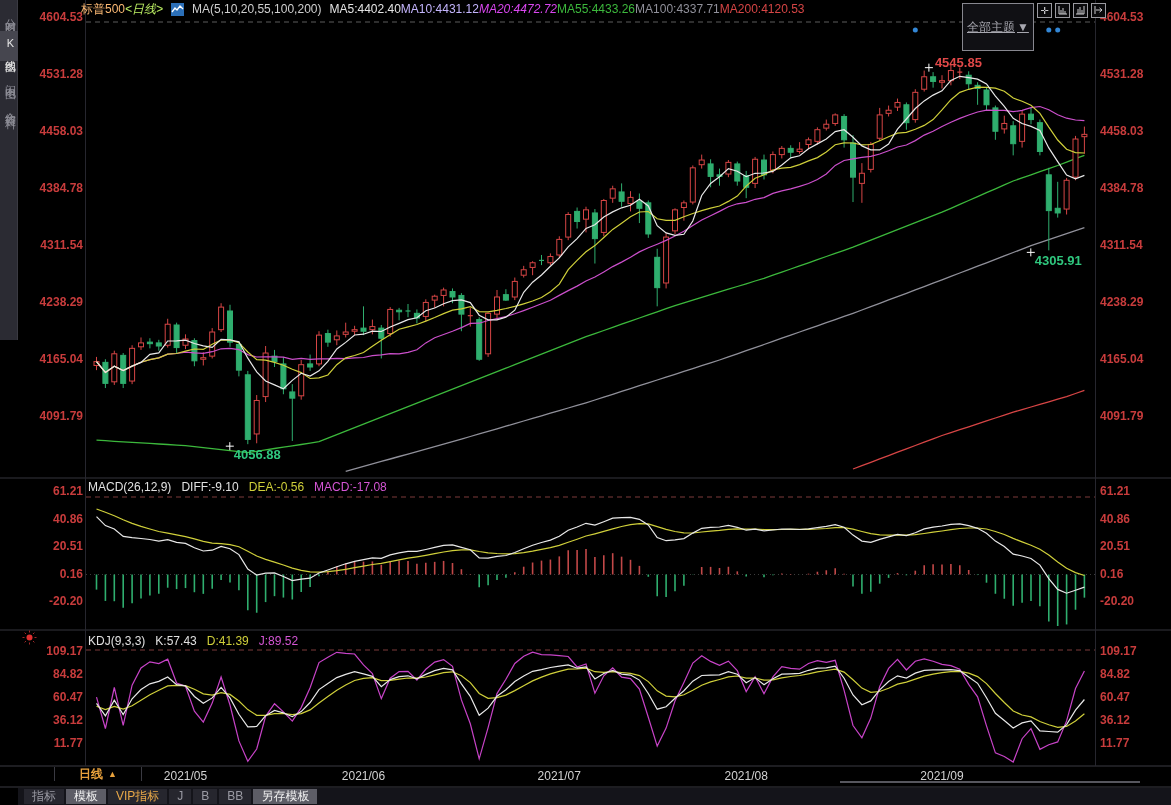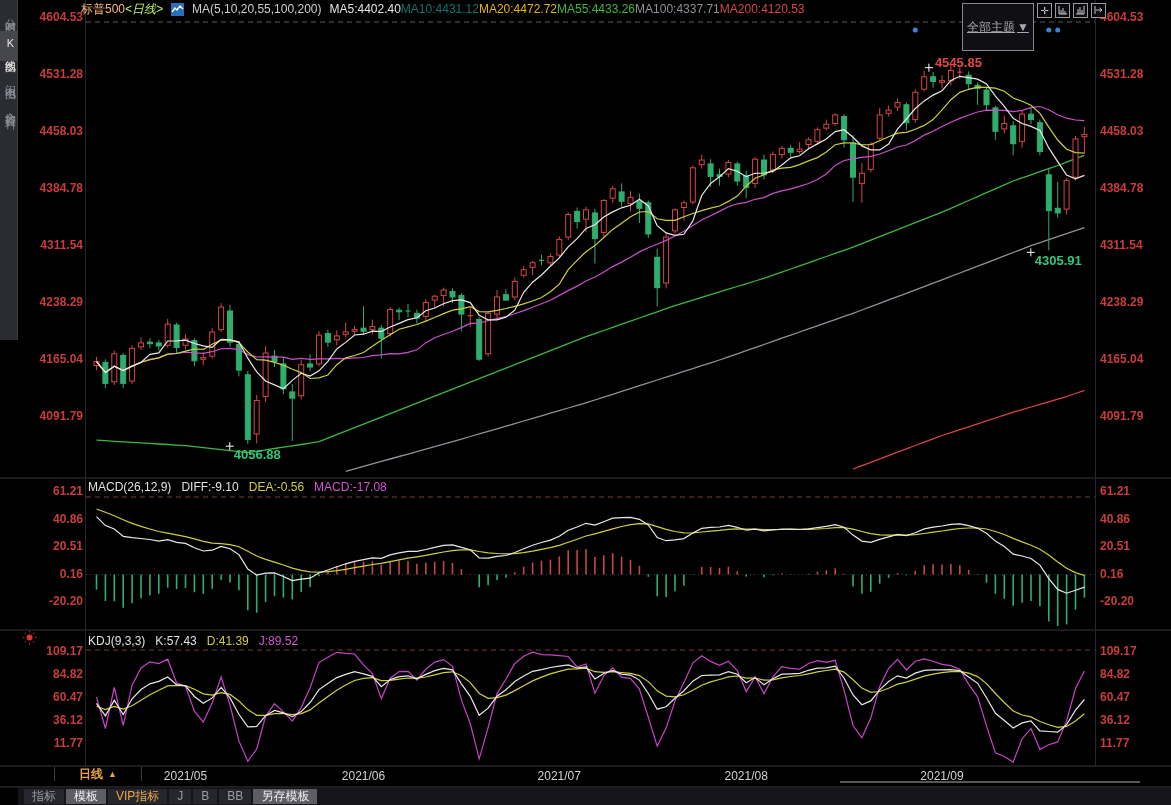--- a/index.html
+++ b/index.html
@@ -463,22 +463,22 @@
     <span><span class="sym">标普500</span><span class="period">&lt;日线&gt;</span></span>
     <span class="ind-icon">
       <svg width="13" height="13">
           <rect x="0" y="0" width="13" height="13" fill="#2b6fb8"></rect>
           <polyline points="1,9 4,5 6,7 9,3 12,6" fill="none" stroke="#fff" stroke-width="1.3"></polyline>
         </svg>
     </span>
     <span class="mas">MA(5,10,20,55,100,200)</span>
     <span id="ma-values">
         <span style="color: rgb(228, 228, 228);">MA5:4402.40</span>
-        <span style="color: #0f766e;">MA10:4431.12</span>
-        <span style="color: #eab308;">MA20:4472.72</span>
+        <span style="color: #c4b5fd;">MA10:4431.12</span>
+        <span style="color: #d946ef; font-style: italic;">MA20:4472.72</span>
         <span style="color: rgb(60, 184, 60);">MA55:4433.26</span>
         <span style="color: rgb(144, 144, 154);">MA100:4337.71</span>
         <span style="color: rgb(214, 69, 69);">MA200:4120.53</span>
       </span>
   </div>
 
   <div class="theme-btn">
     <span>全部主题</span>
       <span>▼</span>
   </div>

